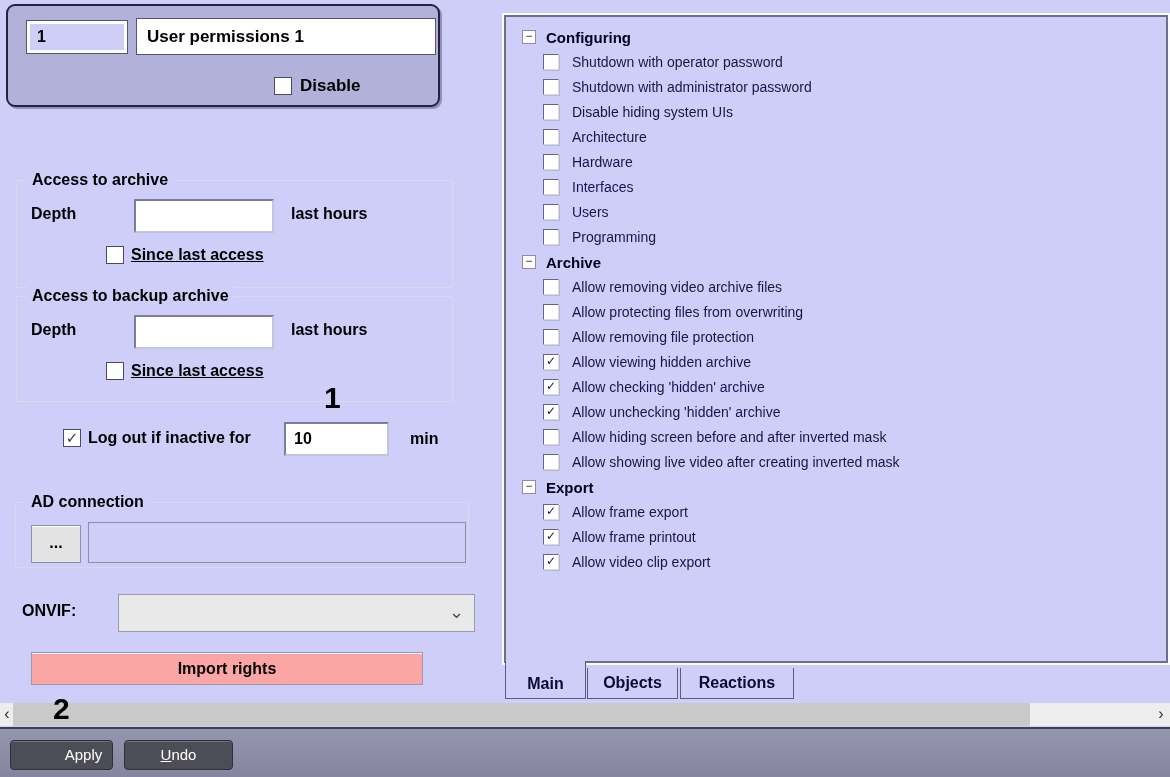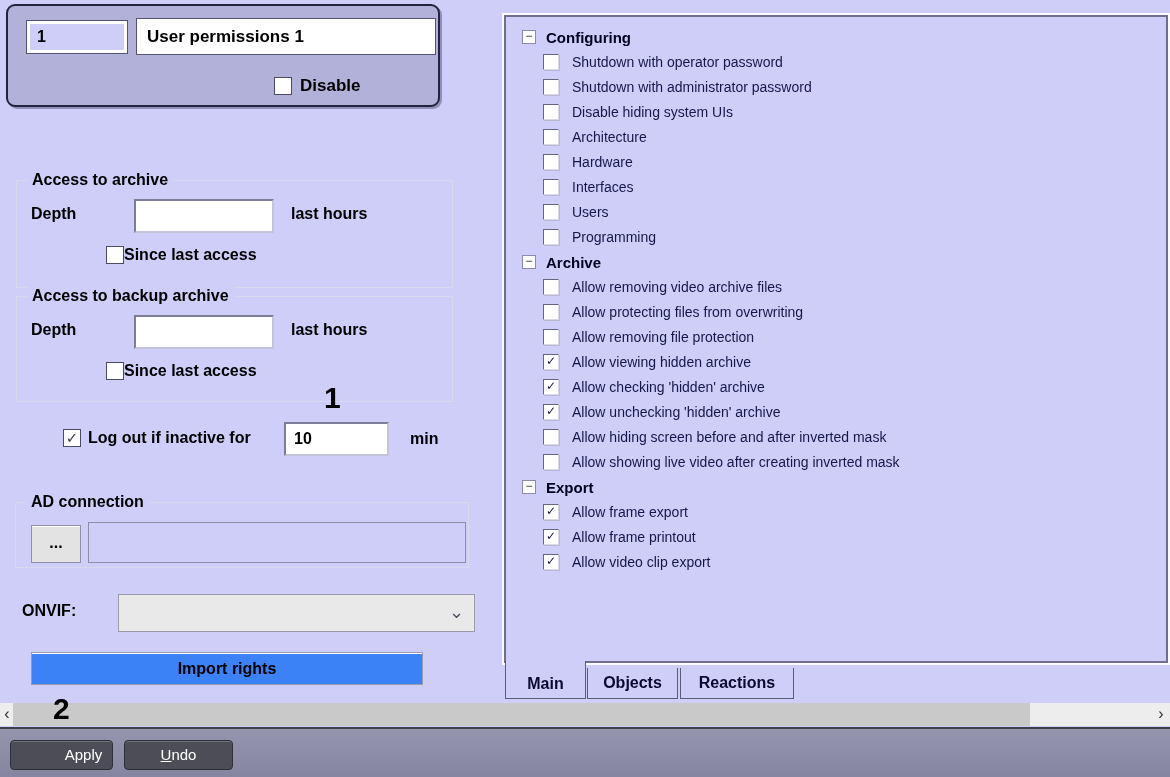--- a/index.html
+++ b/index.html
@@ -48,21 +48,21 @@
   .g-ad{ left:15px; top:502px; width:454px; height:66px; }
   .depth-label{ position:absolute; left:14px; top:24px; }
   .depth-input{
     position:absolute; left:117px; top:18px; width:140px; height:34px;
     box-sizing:border-box; background:#fff;
     border:2px solid; border-color:#7d7d99 #c3c3da #c3c3da #7d7d99;
     font-family:inherit; font-weight:bold; font-size:16px; padding:0 6px; outline:none;
   }
   .suffix-label{ position:absolute; left:274px; top:24px; }
   .since-row{ position:absolute; left:89px; top:64px; }
-  .since-row .lbl-b{ vertical-align:middle; }
+  .since-row .lbl-b{ margin-left:7px; vertical-align:middle;text-decoration:underline; }
   
   .logout-row{ position:absolute; left:18px; top:428px;padding-left:45px; }
   .logout-row .lbl-b{ margin-left:7px; vertical-align:middle; }
   .logout-input{
     position:absolute; left:284px; top:422px; width:105px; height:34px;
     box-sizing:border-box; background:#fff;
     border:2px solid; border-color:#7d7d99 #c3c3da #c3c3da #7d7d99;
     font-family:inherit; font-weight:bold; font-size:16px; padding:14px 8px; outline:none;
   }
   .min-label{ position:absolute; left:410px; top:430px; }
@@ -83,21 +83,21 @@
   .onvif-select{
     position:absolute; left:118px; top:594px; width:357px; height:38px;
     box-sizing:border-box; background:#e9e9e9; border:1px solid #9a9aaa; cursor:default;
   }
   .onvif-chevron{
     position:absolute; right:10px; top:6px; font-size:18px; color:#4c4c60;
   }
   
   .import-btn{
     position:absolute; left:31px; top:652px; width:392px; height:33px;
-    box-sizing:border-box; background:#3b82f6; border:1px solid #9a9aaa;
+    box-sizing:border-box; background:#fca5a5; border:1px solid #9a9aaa;
     box-shadow:inset 0 1px 0 #fff;
     font-weight:bold; font-size:16px; text-align:center; line-height:31px; cursor:default;
   }
   
   .tree-outer{
     position:absolute; left:502px; top:13px; width:668px; height:652px;
     box-sizing:border-box; border:2px solid #fafaff;
   }
   .tree-inner{
     position:absolute; inset:0; box-sizing:border-box;

